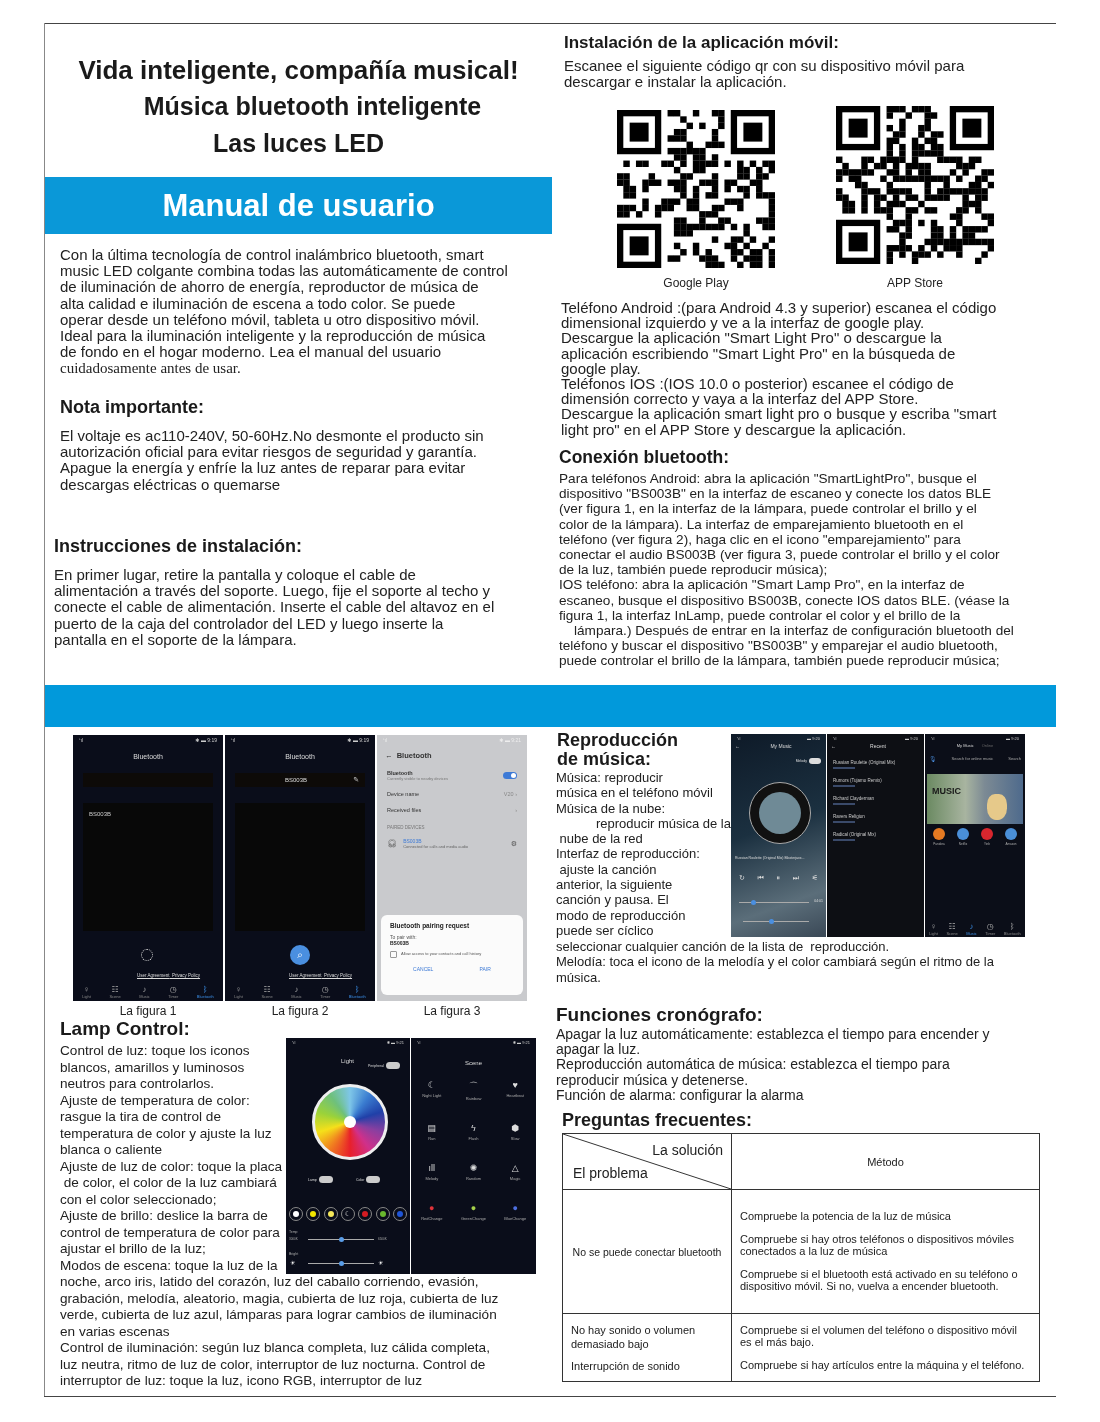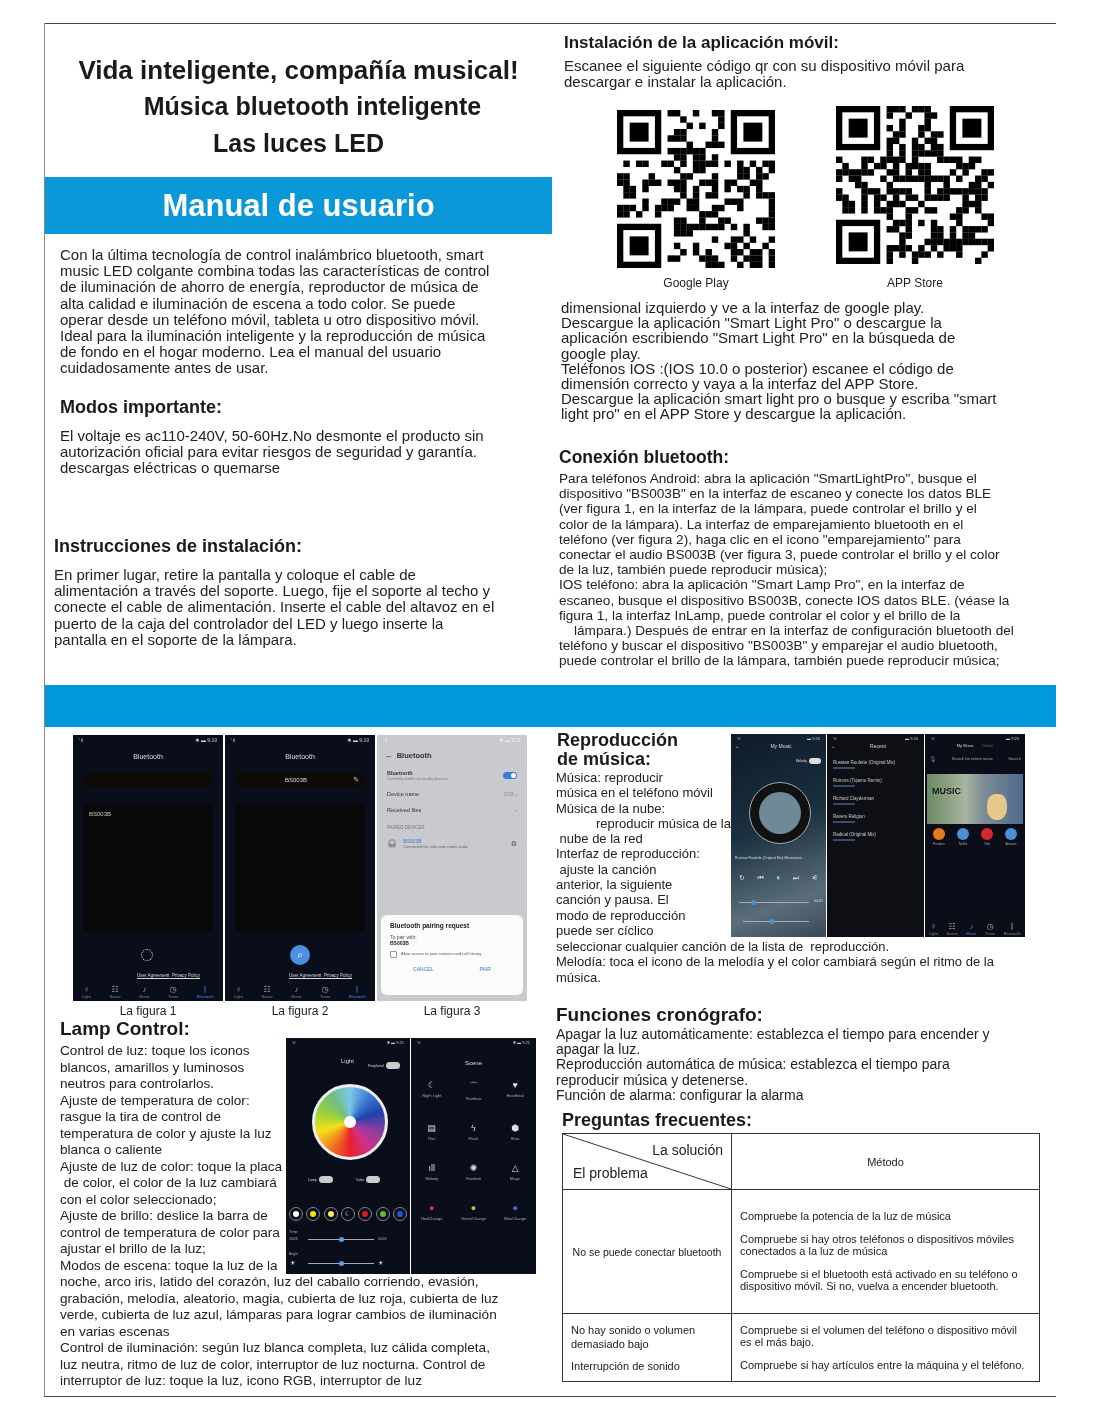--- a/index.html
+++ b/index.html
@@ -47,33 +47,34 @@
 <div class="page-border-left"></div>
 <div class="page-border-bottom"></div>
 
 <div class="abs h1" style="left:45px;top:55px;width:507px;font-size:26px;">Vida inteligente, compañía musical!</div>
 <div class="abs h1" style="left:59px;top:92px;width:507px;font-size:25px;">Música bluetooth inteligente</div>
 <div class="abs h1" style="left:45px;top:129px;width:507px;font-size:25px;">Las luces LED</div>
 <div class="banner">Manual de usuario</div>
 
 <div class="abs body-text" style="left:60px;top:247px;width:490px;" id="intro">
     <div style="white-space: pre;">Con la última tecnología de control inalámbrico bluetooth, smart</div>
-    <div style="white-space: pre;">music LED colgante combina todas las características de control</div>
+    <div style="white-space: pre;">music LED colgante combina todas las automáticamente de control</div>
     <div style="white-space: pre;">de iluminación de ahorro de energía, reproductor de música de</div>
     <div style="white-space: pre;">alta calidad e iluminación de escena a todo color. Se puede</div>
     <div style="white-space: pre;">operar desde un teléfono móvil, tableta u otro dispositivo móvil.</div>
     <div style="white-space: pre;">Ideal para la iluminación inteligente y la reproducción de música</div>
     <div style="white-space: pre;">de fondo en el hogar moderno. Lea el manual del usuario</div>
-    <div style="white-space: pre;">cuidadosamente antes de usar.</div>
-  </div>
-
-<div class="abs h2" style="left:60px;top:397px;">Modos importante:</div>
+    <div style="white-space: pre; font-family: Liberation Serif, serif;">cuidadosamente antes de usar.</div>
+  </div>
+
+<div class="abs h2" style="left:60px;top:397px;">Nota importante:</div>
 <div class="abs body-text" style="left:60px;top:428px;width:490px;" id="note">
     <div style="white-space: pre;">El voltaje es ac110-240V, 50-60Hz.No desmonte el producto sin</div>
     <div style="white-space: pre;">autorización oficial para evitar riesgos de seguridad y garantía.</div>
+    <div style="white-space: pre;">Apague la energía y enfríe la luz antes de reparar para evitar</div>
     <div style="white-space: pre;">descargas eléctricas o quemarse</div>
   </div>
 
 <div class="abs h2" style="left:54px;top:536px;">Instrucciones de instalación:</div>
 <div class="abs body-text" style="left:54px;top:567px;width:495px;" id="install">
     <div style="white-space: pre;">En primer lugar, retire la pantalla y coloque el cable de</div>
     <div style="white-space: pre;">alimentación a través del soporte. Luego, fije el soporte al techo y</div>
     <div style="white-space: pre;">conecte el cable de alimentación. Inserte el cable del altavoz en el</div>
     <div style="white-space: pre;">puerto de la caja del controlador del LED y luego inserte la</div>
     <div style="white-space: pre;">pantalla en el soporte de la lámpara.</div>
@@ -518,20 +519,21 @@
     <rect x="18" y="0" width="7" height="7" fill="#000"></rect>
     <rect x="19" y="1" width="5" height="5" fill="#fff"></rect>
     <rect x="20" y="2" width="3" height="3" fill="#000"></rect>
     <rect x="0" y="18" width="7" height="7" fill="#000"></rect>
     <rect x="1" y="19" width="5" height="5" fill="#fff"></rect>
     <rect x="2" y="20" width="3" height="3" fill="#000"></rect>
   </svg>
 <div class="qr-label" style="left:836px;top:276px;">APP Store</div>
 
 <div class="abs body-text" style="left:561px;top:300px;width:490px;line-height:15.2px;" id="appinst">
+    <div style="white-space: pre;">Teléfono Android :(para Android 4.3 y superior) escanea el código</div>
     <div style="white-space: pre;">dimensional izquierdo y ve a la interfaz de google play.</div>
     <div style="white-space: pre;">Descargue la aplicación "Smart Light Pro" o descargue la</div>
     <div style="white-space: pre;">aplicación escribiendo "Smart Light Pro" en la búsqueda de</div>
     <div style="white-space: pre;">google play.</div>
     <div style="white-space: pre;">Teléfonos IOS :(IOS 10.0 o posterior) escanee el código de</div>
     <div style="white-space: pre;">dimensión correcto y vaya a la interfaz del APP Store.</div>
     <div style="white-space: pre;">Descargue la aplicación smart light pro o busque y escriba "smart</div>
     <div style="white-space: pre;">light pro" en el APP Store y descargue la aplicación.</div>
   </div>
 

